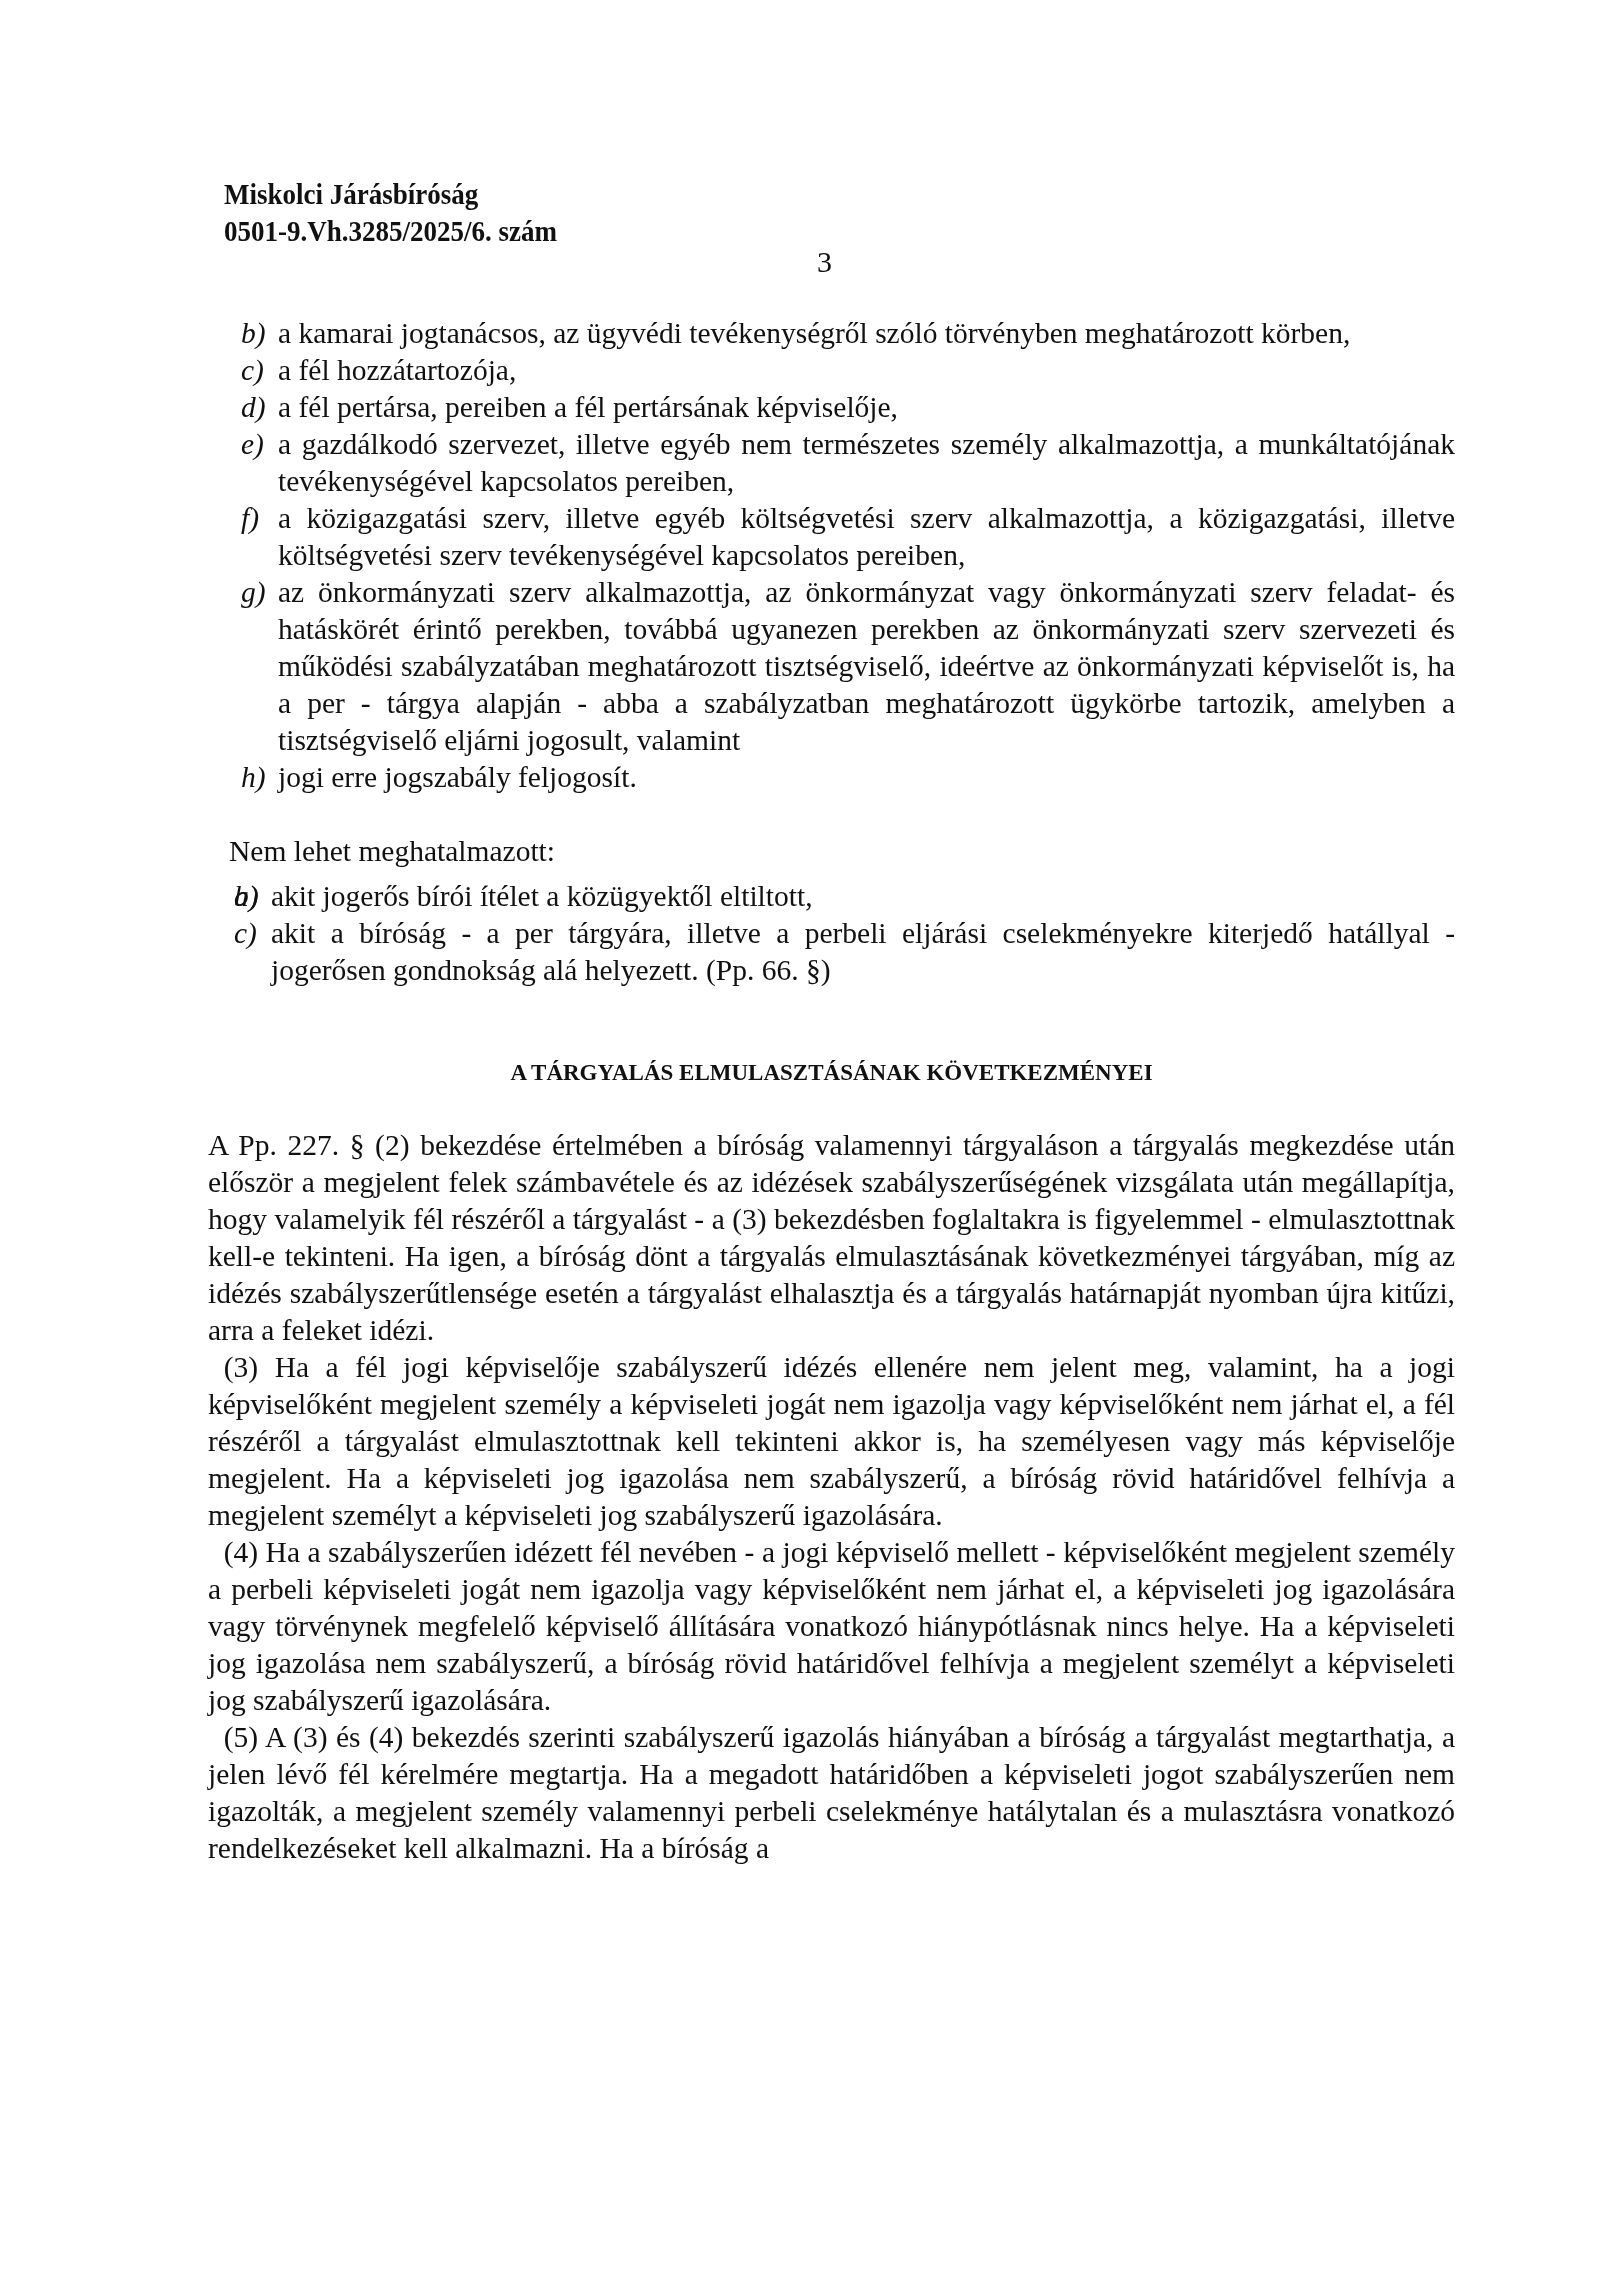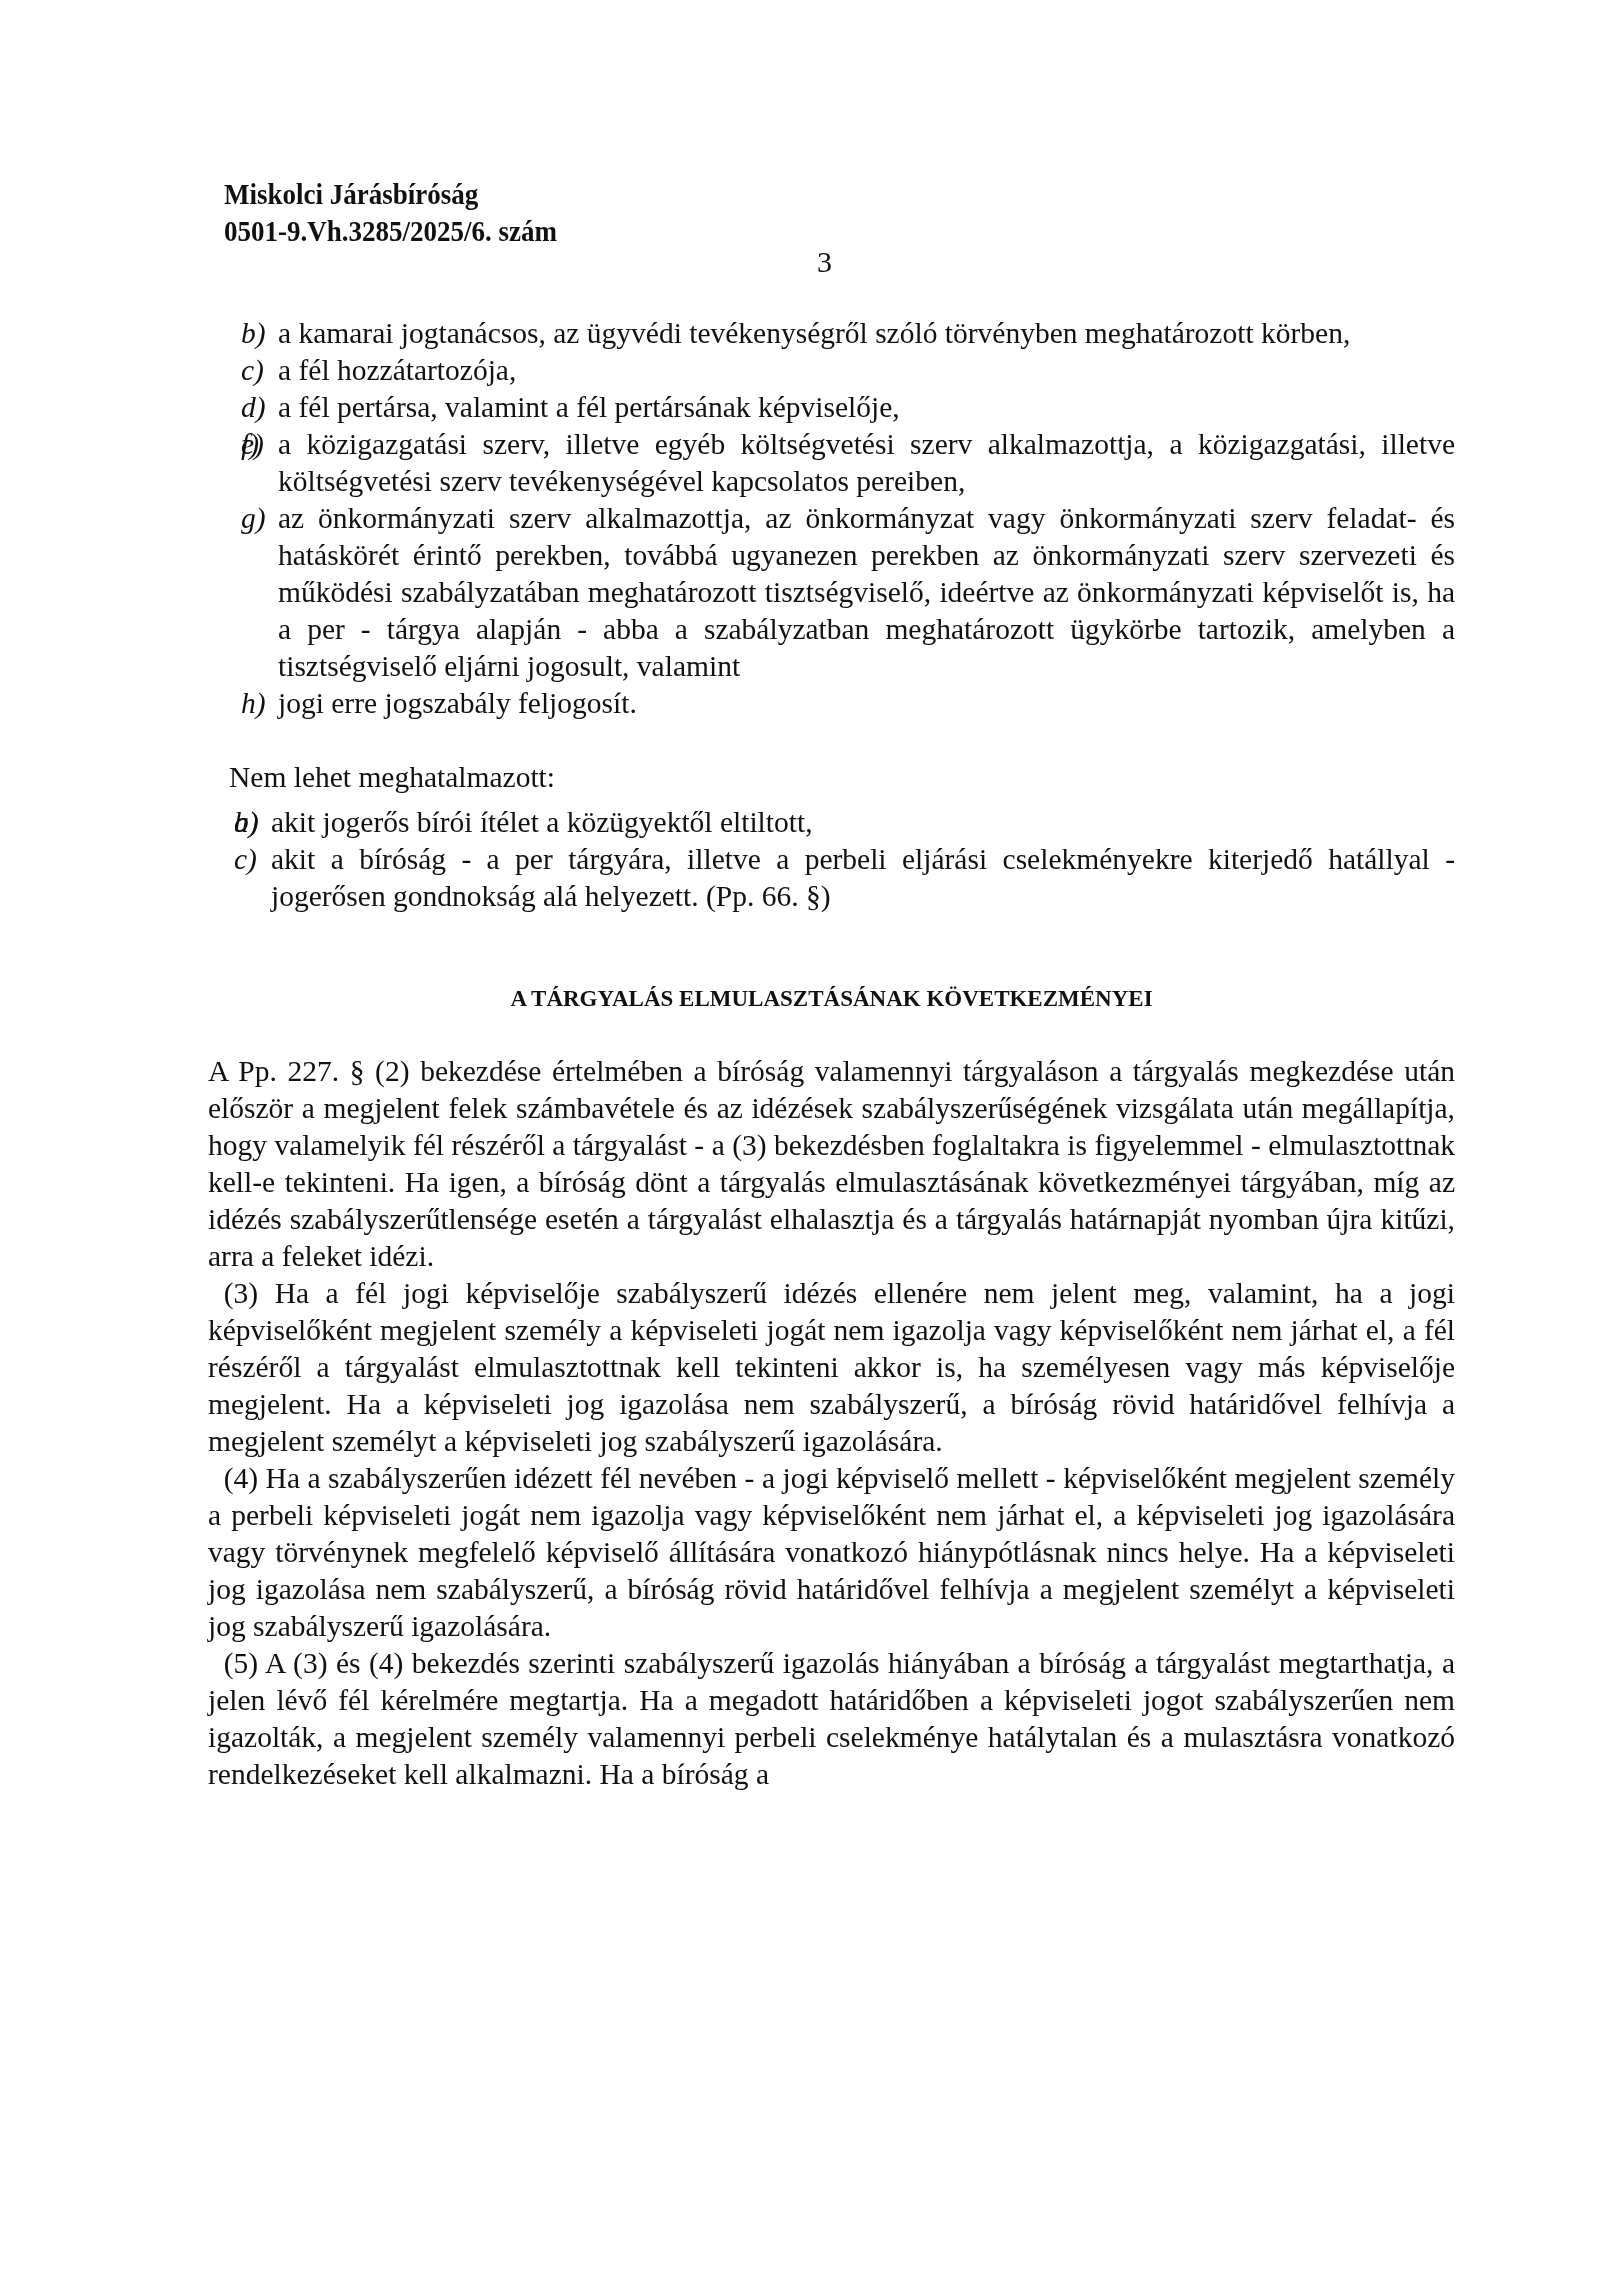--- a/index.html
+++ b/index.html
@@ -86,22 +86,22 @@
     <div>0501-9.Vh.3285/2025/6. szám</div>
   </div>
 
   <div class="pagenum">3</div>
 
   <div class="content">
 
     <ul class="list">
       <li><span class="lbl">b)</span><span>a kamarai jogtanácsos, az ügyvédi tevékenységről szóló törvényben meghatározott körben,</span></li>
       <li><span class="lbl">c)</span><span>a fél hozzátartozója,</span></li>
-      <li><span class="lbl">d)</span><span>a fél pertársa, valamint a fél pertársának képviselője,</span></li>
-      <li><span class="lbl">e)</span></li>
+      <li><span class="lbl">d)</span><span>a fél pertársa, pereiben a fél pertársának képviselője,</span></li>
+      <li><span class="lbl">e)</span><span>a gazdálkodó szervezet, illetve egyéb nem természetes személy alkalmazottja, a munkáltatójának tevékenységével kapcsolatos pereiben,</span></li>
       <li><span class="lbl">f)</span><span>a közigazgatási szerv, illetve egyéb költségvetési szerv alkalmazottja, a közigazgatási, illetve költségvetési szerv tevékenységével kapcsolatos pereiben,</span></li>
       <li><span class="lbl">g)</span><span>az önkormányzati szerv alkalmazottja, az önkormányzat vagy önkormányzati szerv feladat- és hatáskörét érintő perekben, továbbá ugyanezen perekben az önkormányzati szerv szervezeti és működési szabályzatában meghatározott tisztségviselő, ideértve az önkormányzati képviselőt is, ha a per - tárgya alapján - abba a szabályzatban meghatározott ügykörbe tartozik, amelyben a tisztségviselő eljárni jogosult, valamint</span></li>
       <li><span class="lbl">h)</span><span>jogi erre jogszabály feljogosít.</span></li>
     </ul>
 
     <div class="gap-a"></div>
 
     <p class="plain">Nem lehet meghatalmazott:</p>
     <div class="gap-b"></div>
 

